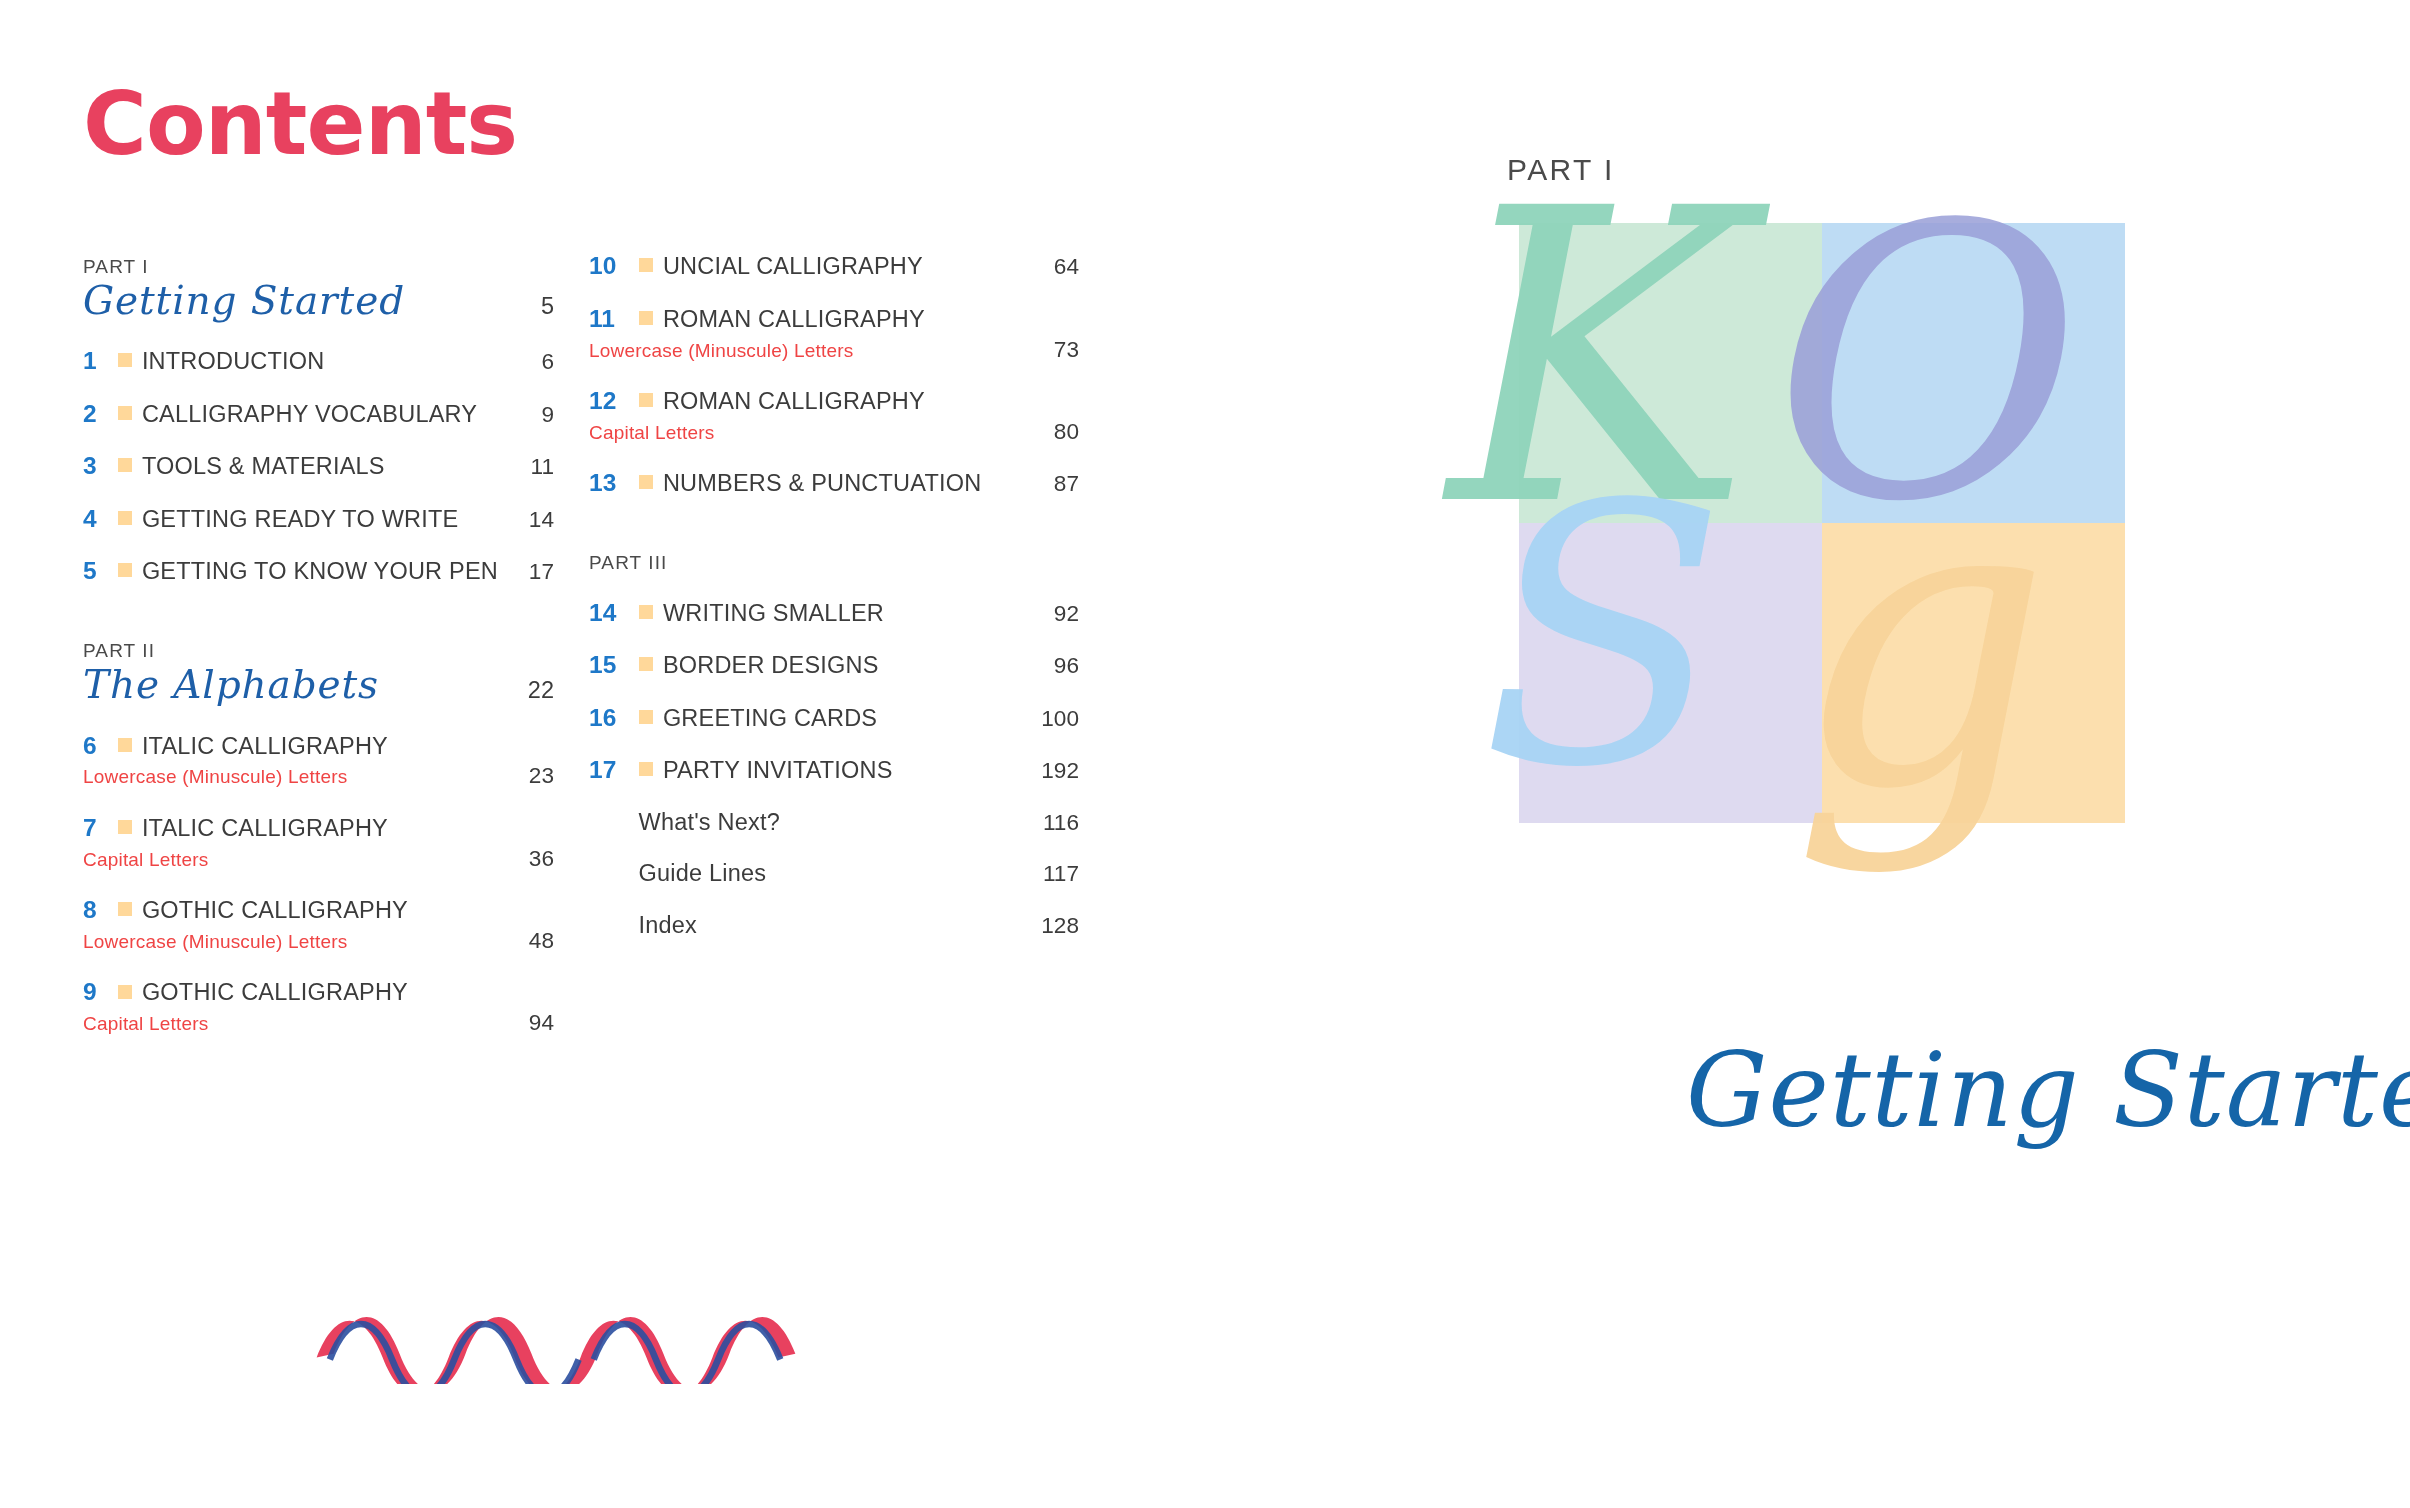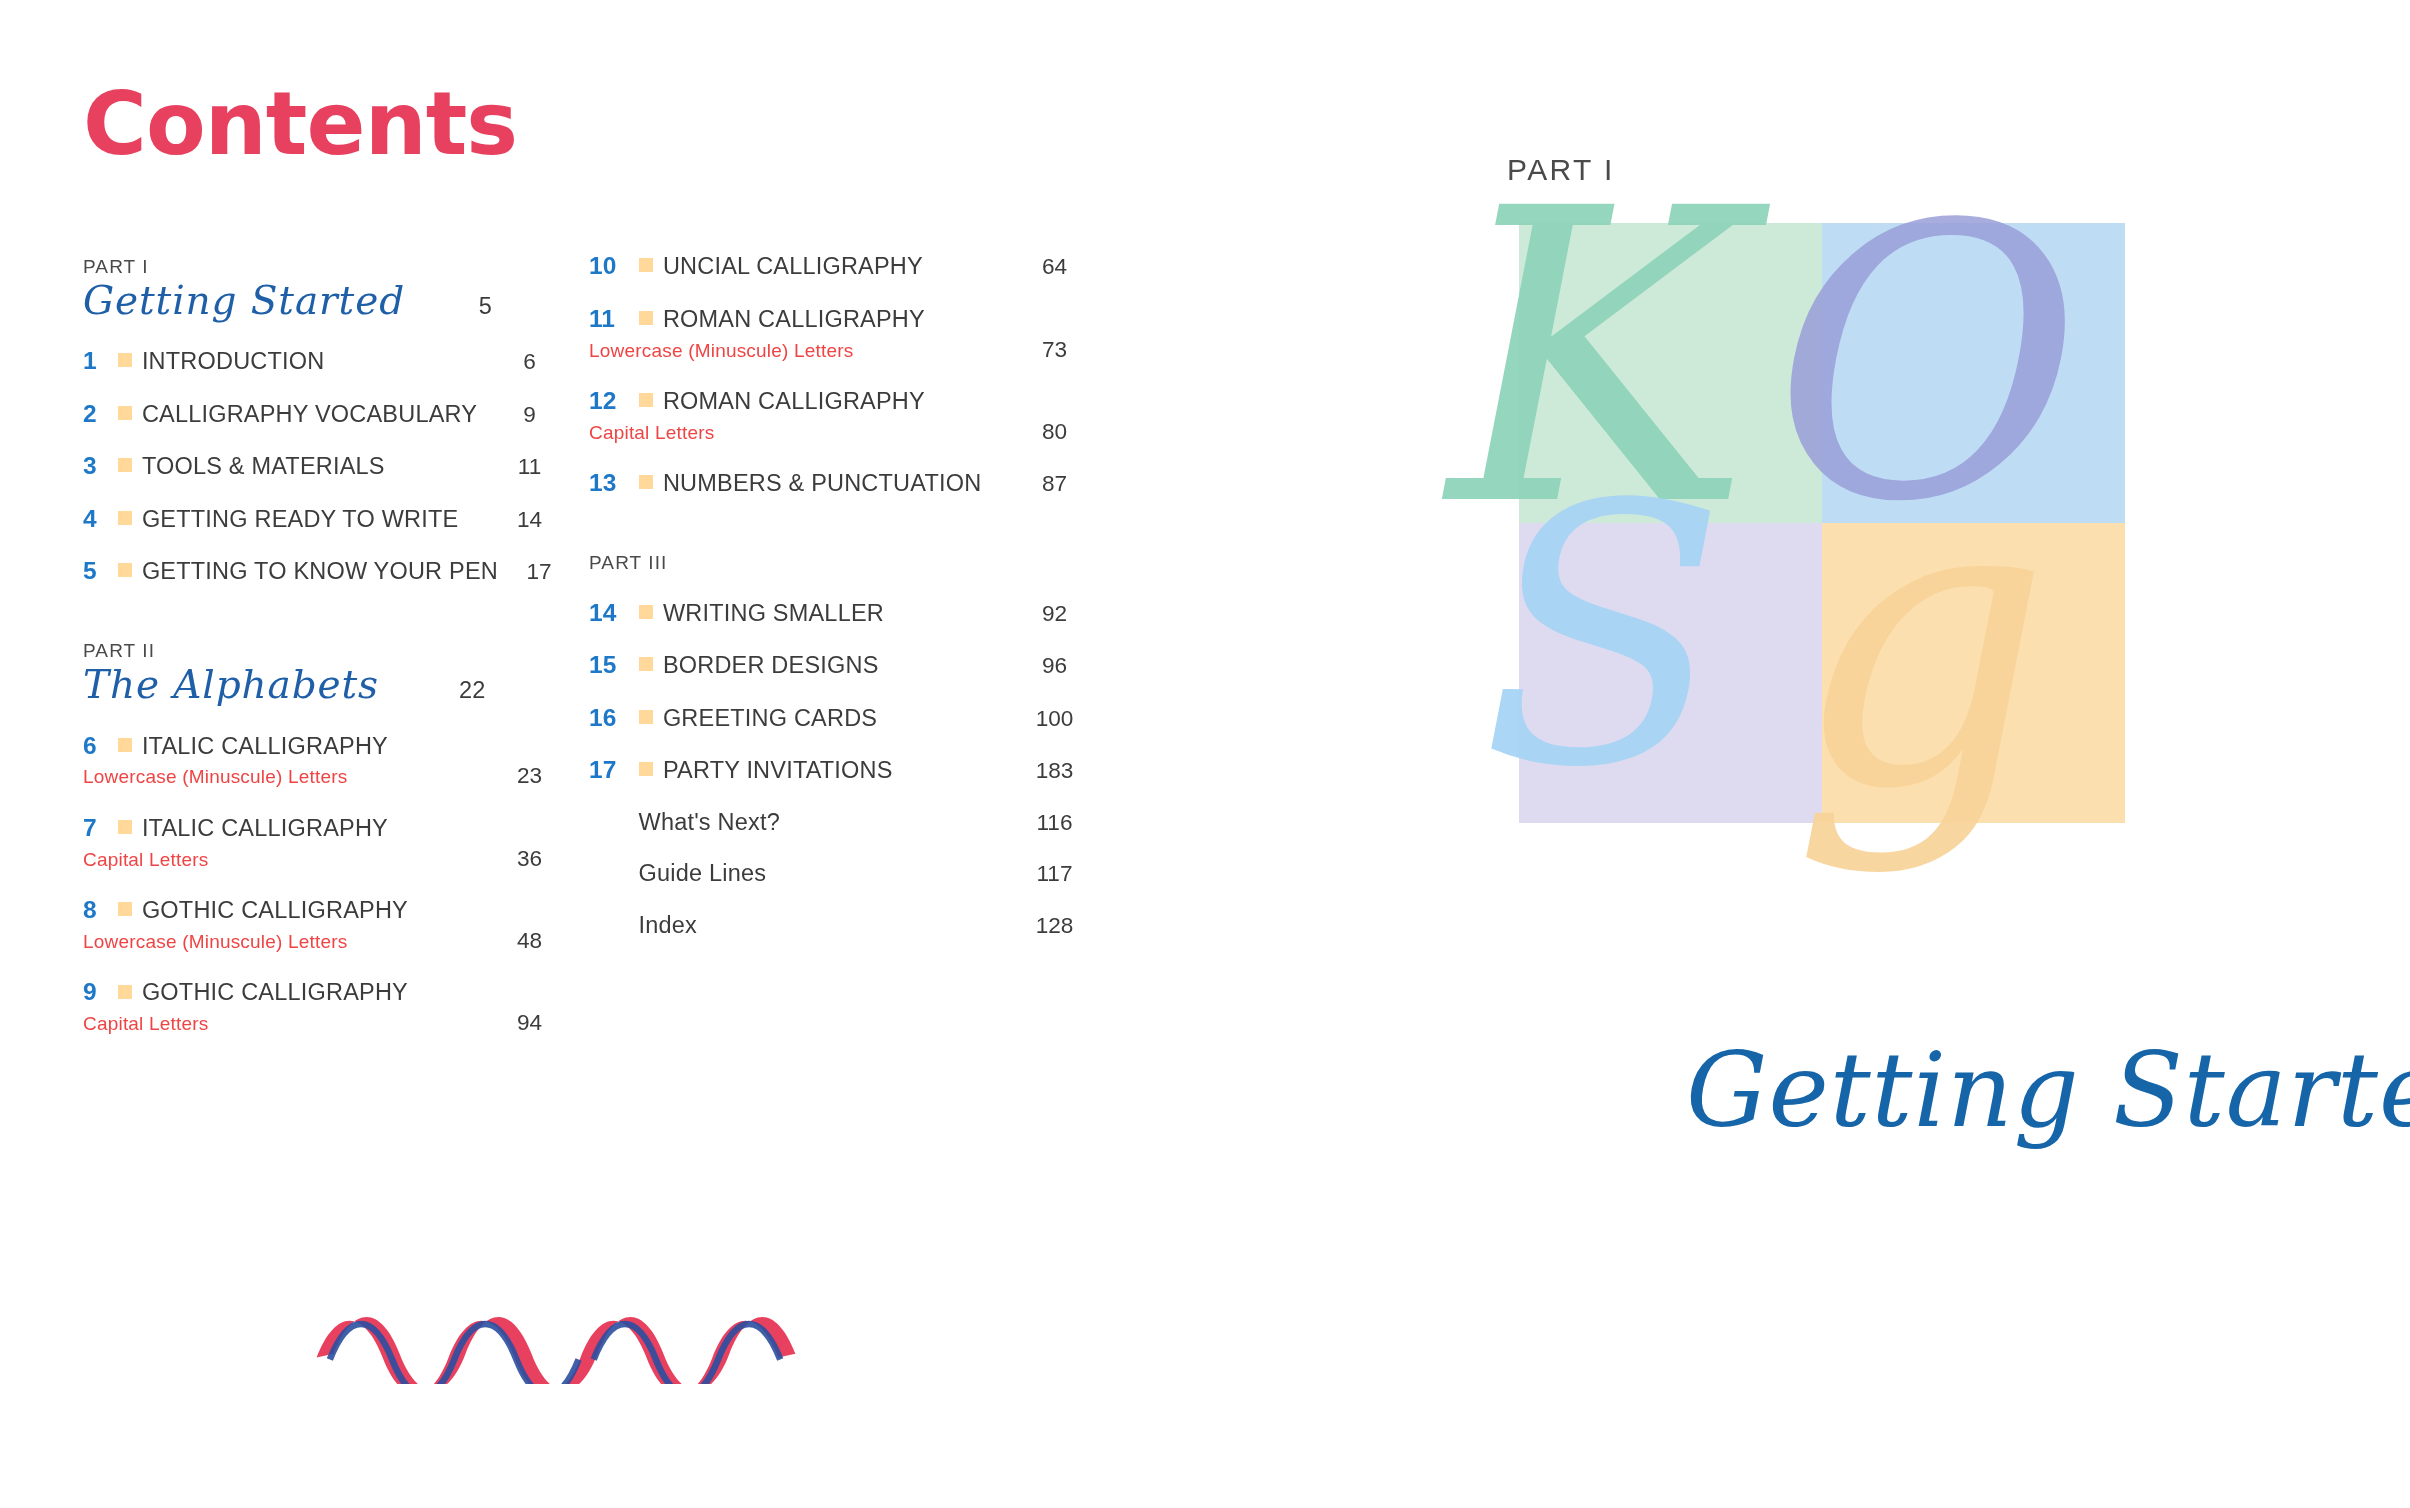--- a/index.html
+++ b/index.html
@@ -100,21 +100,21 @@
   }
   .sublabel {
     font-size: 19px;
     color: #ef4444;
     letter-spacing: 0.2px;
   }
   .pagenum {
     flex: 0 0 auto;
     font-size: 22.6px;
     color: #3c3c3c;
-    text-align: center;
+    text-align: right;
     min-width: 49px;
     margin-left: 11.3px;
   }
   .part-row {
     display: flex;
     align-items: baseline;
   }
   .part-row .pagenum { font-size: 23.5px; }
 
   .gap-lg { height: 55px; }
@@ -410,21 +410,21 @@
           </div>
           <div class="pagenum">100</div>
         </div>
 
         <div class="row">
           <div class="left">
             <span class="num" style="min-width:41px;">17</span>
             <span class="sq"></span>
             <span class="label">PARTY INVITATIONS</span>
           </div>
-          <div class="pagenum">183</div>
+          <div class="pagenum">192</div>
         </div>
       </div>
 
       <div>
         <div class="row">
           <div class="left">
             <span class="num" style="min-width:41px;"></span>
             <span class="label">What's Next?</span>
           </div>
           <div class="pagenum">116</div>

